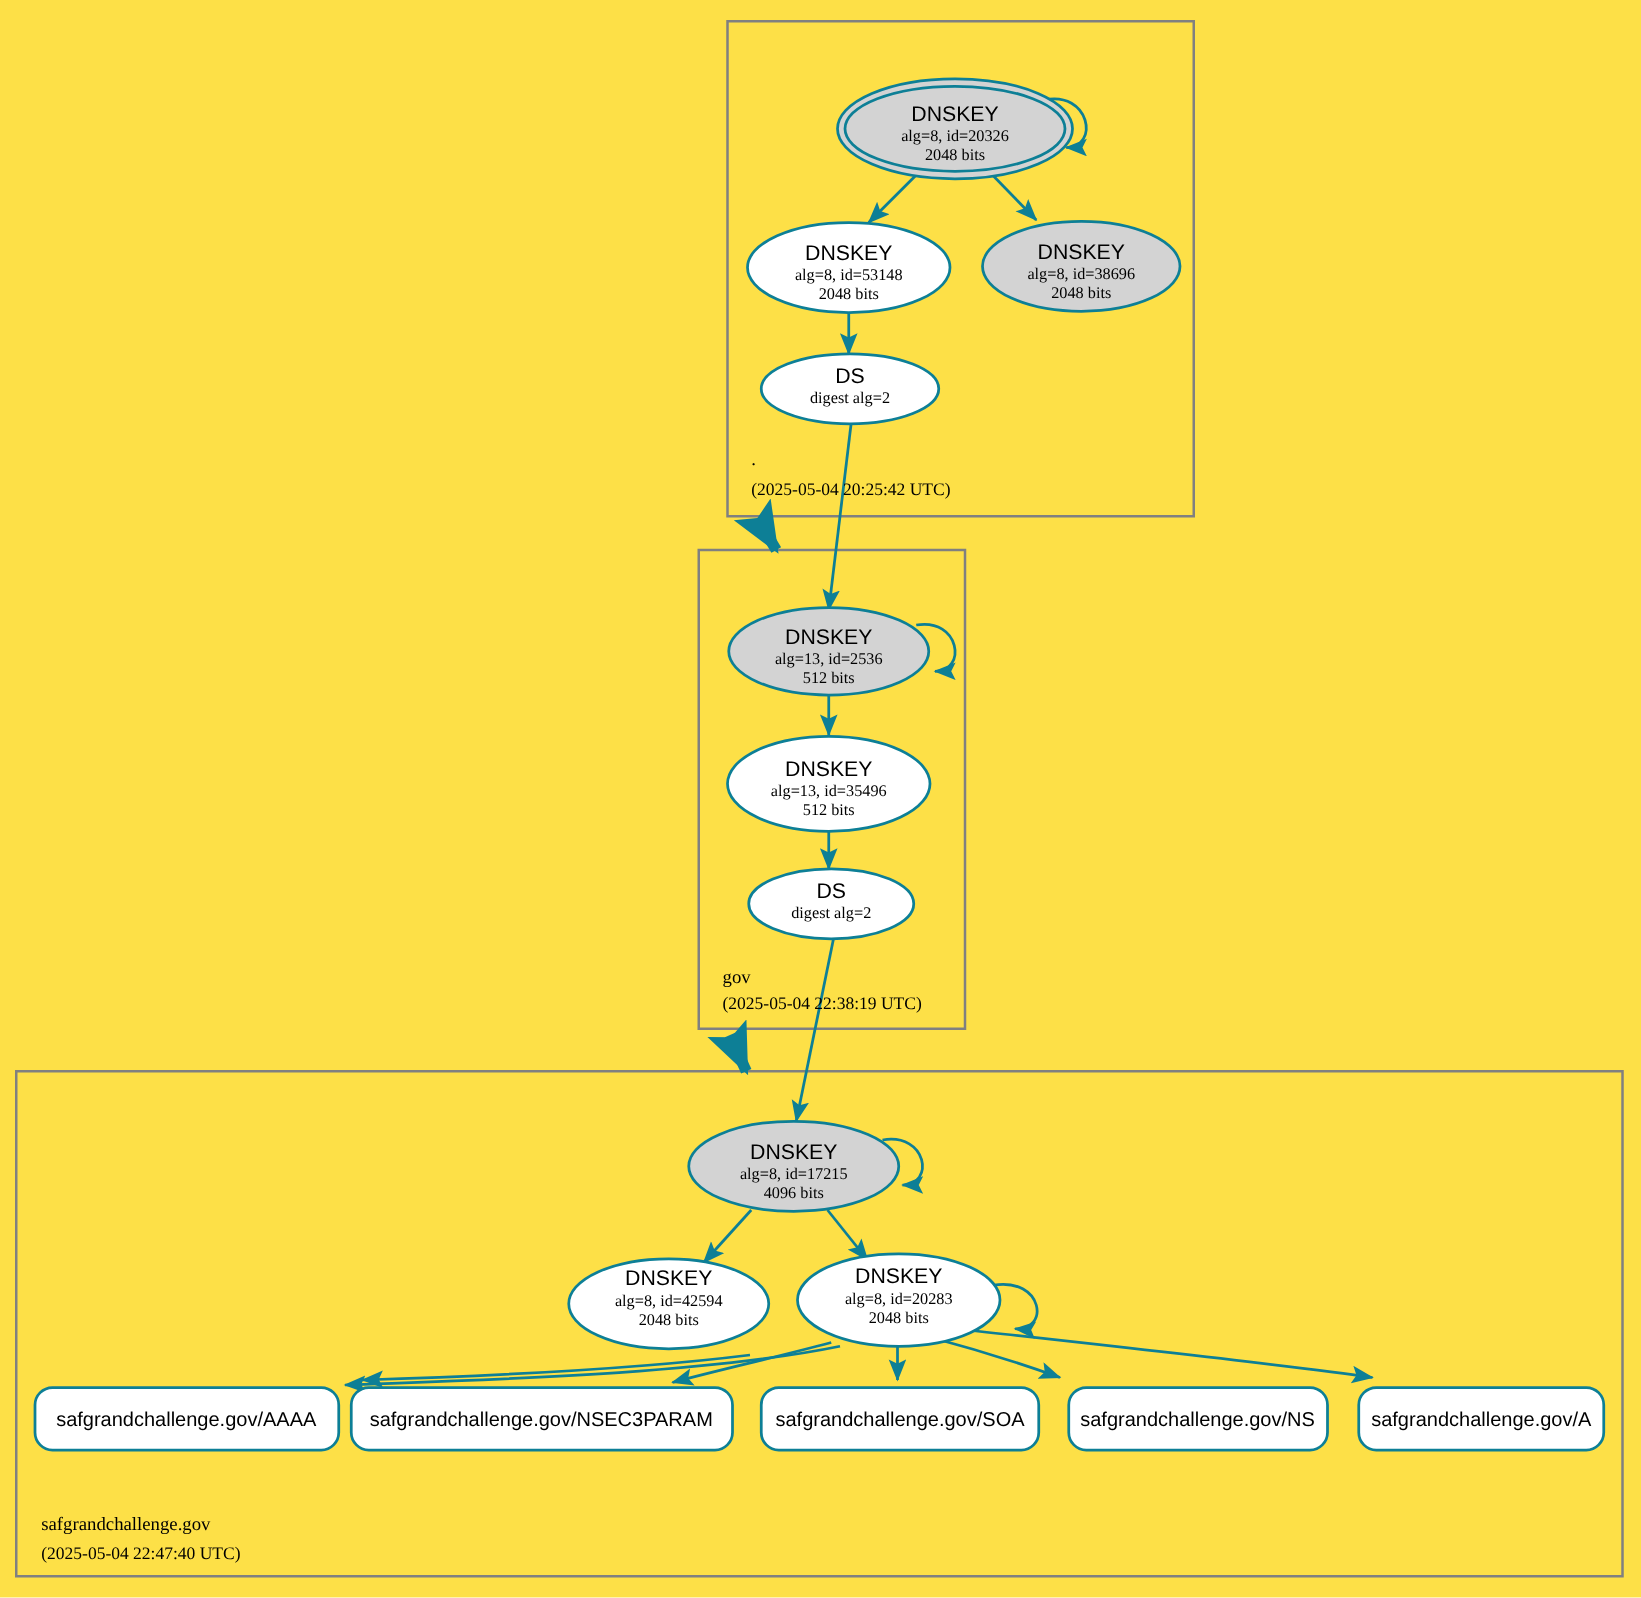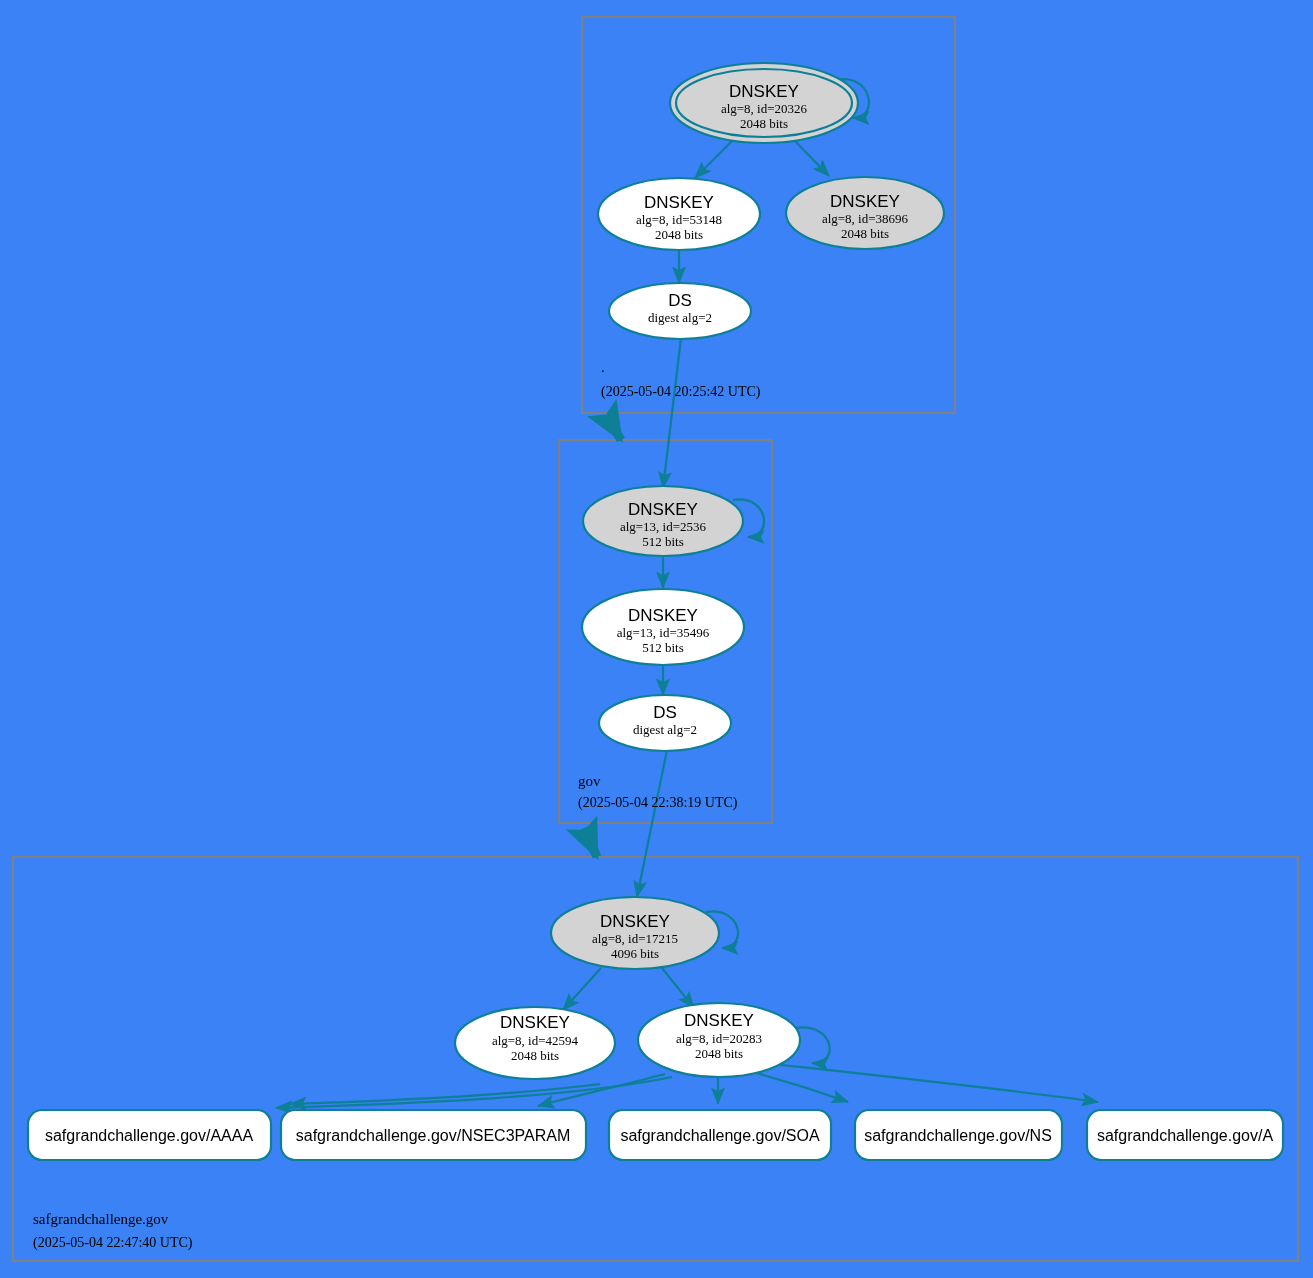--- a/index.html
+++ b/index.html
@@ -4,21 +4,21 @@
 <style>
   html, body {
     margin: 0;
     padding: 0;
     background: #ffffff;
   }
   #canvas {
     position: relative;
     width: 1313px;
     height: 1278px;
-    background: #3b82f6;
+    background: #fde047;
     font-family: "Liberation Sans", sans-serif;
     overflow: hidden;
   }
   svg.layer {
     position: absolute;
     left: 0;
     top: 0;
     width: 1313px;
     height: 1278px;
   }

